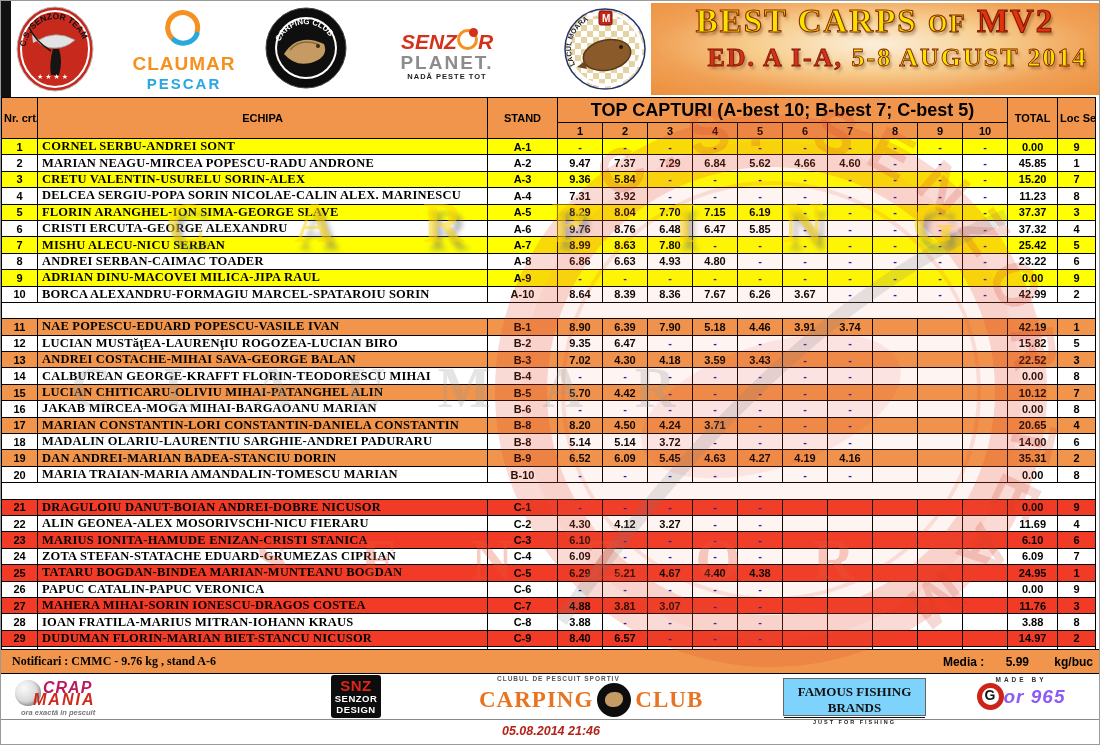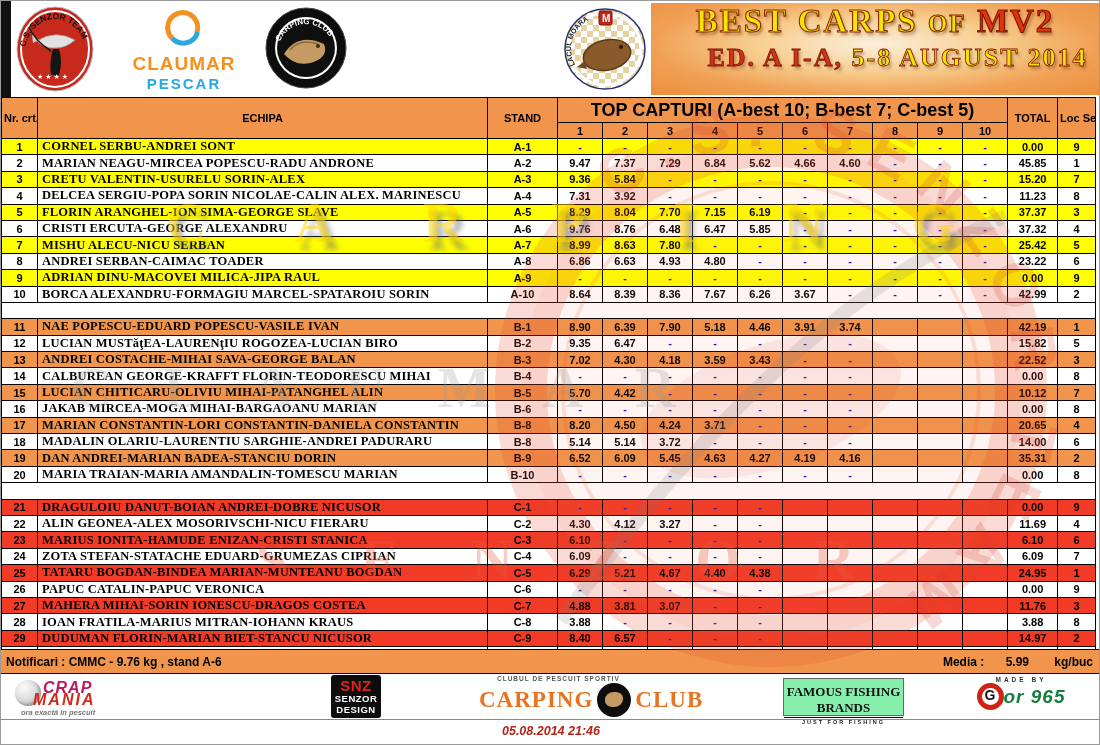--- a/index.html
+++ b/index.html
@@ -47,50 +47,50 @@
   #rows td.dash{color:#1A1AAB;}
   tr.gA.odd td{background:#FFFF00;}
   tr.gB.odd td{background:#F0954B;}
   tr.gC.odd td{background:#F23B26;}
   tr.even td{background:#fff;}
   tr.sep td{height:8px;background:#fff;padding:0;}
   
   .notif{position:absolute;left:0;top:648px;width:1100px;height:25px;background:#F0954B;
     border-top:1px solid #000;border-bottom:1px solid #000;box-sizing:border-box;
     display:flex;align-items:center;font-size:12px;font-weight:bold;color:#000;}
-  .notif .left{padding-left:5px;}
+  .notif .left{padding-left:11px;font-family:Liberation Serif, serif;}
   .notif .media{margin-left:auto;padding-right:8px;}
   .notif .media .lbl{margin-right:18px;}
   .notif .media .val{margin-right:22px;}
   
   .bottomband{position:absolute;left:0;top:673px;width:1100px;height:45px;background:#fff;}
   .crap{left:14px;top:4px;width:140px;height:40px;}
   .crap .ball{position:absolute;left:0;top:2px;width:26px;height:26px;border-radius:50%;
     background:radial-gradient(circle at 35% 30%, #fafafa 0%, #d9d9d9 55%, #a8a8a8 100%);box-shadow:inset -2px -2px 3px #999;}
   .crap .w1{position:absolute;left:28px;top:1px;font-size:16px;font-weight:900;font-style:italic;color:#be185d;letter-spacing:1px;}
   .crap .w2{position:absolute;left:18px;top:13px;font-size:16px;font-weight:900;font-style:italic;color:#CF2A1B;letter-spacing:2px;}
   .crap .w3{position:absolute;left:6px;top:30px;font-size:7.5px;font-weight:bold;font-style:italic;color:#777;}
   .snzbox{left:330px;top:1px;width:50px;height:43px;background:#0d0d0d;border-radius:3px;text-align:center;line-height:1;padding-top:3px;box-sizing:border-box;}
   .snzbox .a{font-size:15px;font-weight:900;color:#E2231A;letter-spacing:0.5px;}
   .snzbox .b{font-size:9.5px;font-weight:bold;color:#fff;letter-spacing:0.5px;margin-top:1px;}
   .ccbottom{left:478px;top:1px;width:230px;height:44px;}
   .ccbottom .small{position:absolute;left:18px;top:0;font-size:6.5px;font-weight:bold;color:#555;letter-spacing:1px;}
   .ccbottom .row{position:absolute;left:0;top:8px;display:flex;align-items:center;}
   .ccbottom .word{font-family:"Liberation Serif",serif;font-size:23px;font-weight:900;color:#E87320;letter-spacing:1px;}
   .ccbottom .circle{width:34px;height:34px;margin:0 4px;background:#0d0d0d;border-radius:50%;position:relative;}
   .ccbottom .circle i{position:absolute;left:8px;top:9px;width:18px;height:15px;background:#C59B63;border-radius:50% 40% 50% 40%;}
-  .famous{left:782px;top:4px;width:121px;height:38px;background:#86efac;border:1px solid #666;box-sizing:border-box;text-align:center;}
+  .famous{left:782px;top:4px;width:143px;height:38px;background:#7dd3fc;border:1px solid #666;box-sizing:border-box;text-align:center;}
   .famous .a{font-family:"Liberation Serif",serif;font-size:13px;font-weight:bold;color:#111;margin-top:5px;border-bottom:1px solid #111;display:inline-block;padding:0 2px 1px;}
   .famous .b{font-size:5.5px;font-weight:bold;color:#222;letter-spacing:2px;margin-top:1px;}
   .gor{left:955px;top:2px;width:130px;text-align:center;}
   .gor .madeby{font-size:6.5px;letter-spacing:3px;color:#333;font-weight:bold;}
   .gor .row{display:flex;align-items:center;justify-content:center;margin-top:0px;}
   .gor .ring{width:17px;height:17px;border:5px solid #CE2418;border-radius:50%;position:relative;background:#fff;}
   .gor .ring span{position:absolute;left:3px;top:-1px;font-size:14px;font-weight:900;color:#111;}
-  .gor .txt{font-size:19px;font-weight:900;font-style:italic;color:#15803d;letter-spacing:1px;}
+  .gor .txt{font-size:19px;font-weight:900;font-style:italic;color:#8b5cf6;letter-spacing:1px;}
   
   .dateline{position:absolute;left:0;top:718px;width:1100px;height:27px;border-top:1px solid #8a8a8a;
     text-align:center;font-size:12.5px;font-weight:bold;font-style:italic;color:#B32318;line-height:22px;}
   
   .wm{position:absolute;pointer-events:none;z-index:5;}
   .wm-ring{left:480px;top:100px;}
   .wm-text{font-family:"Liberation Serif",serif;font-weight:900;white-space:nowrap;}
   .wm-carping{left:165px;top:190px;font-size:56px;letter-spacing:88px;color:rgba(255,213,0,0.50);
     text-shadow:5px 8px 5px rgba(110,110,110,0.45);}
   .wm-claumar{left:70px;top:355px;font-size:56px;letter-spacing:52px;color:rgba(150,150,150,0.26);}
@@ -129,20 +129,27 @@
       <circle cx="42" cy="42" r="40" fill="#0d0d0d" stroke="#444" stroke-width="1"></circle>
       <circle cx="42" cy="42" r="31" fill="#fff"></circle>
       <circle cx="42" cy="42" r="29" fill="#0f0f0f"></circle>
       <path id="ccArc" d="M 14,46 A 28,28 0 1 1 70,46" fill="none"></path>
       <text font-size="8" font-weight="bold" fill="#fff"><textPath href="#ccArc" startOffset="12%">CARPING CLUB</textPath></text>
       <path d="M20,48 q14,-22 40,-10 q4,10 -6,16 q-20,10 -34,-6 z" fill="#C59B63"></path>
       <path d="M26,44 q10,-12 28,-6" stroke="#8a6a3a" stroke-width="1.5" fill="none"></path>
       <circle cx="54" cy="40" r="2" fill="#3a2a12"></circle>
     </svg>
 
+    <div class="logo splanet">
+      <div class="l1">
+        <span>SENZ</span><span class="planet-o"><i></i></span><span>R</span>
+      </div>
+      <div class="l2">PLANET.</div>
+      <div class="l3">NADĂ PESTE TOT</div>
+    </div>
 
     <svg class="logo" style="left:562px;top:6px" width="84" height="84" viewBox="0 0 84 84">
       <defs>
         <pattern id="chk" width="12" height="12" patternUnits="userSpaceOnUse">
           <rect width="12" height="12" fill="#fff"></rect>
           <rect width="6" height="6" fill="#E6D3A3"></rect>
           <rect x="6" y="6" width="6" height="6" fill="#E6D3A3"></rect>
         </pattern>
       </defs>
       <circle cx="42" cy="42" r="40" fill="url(#chk)" stroke="#23356b" stroke-width="1.5"></circle>

